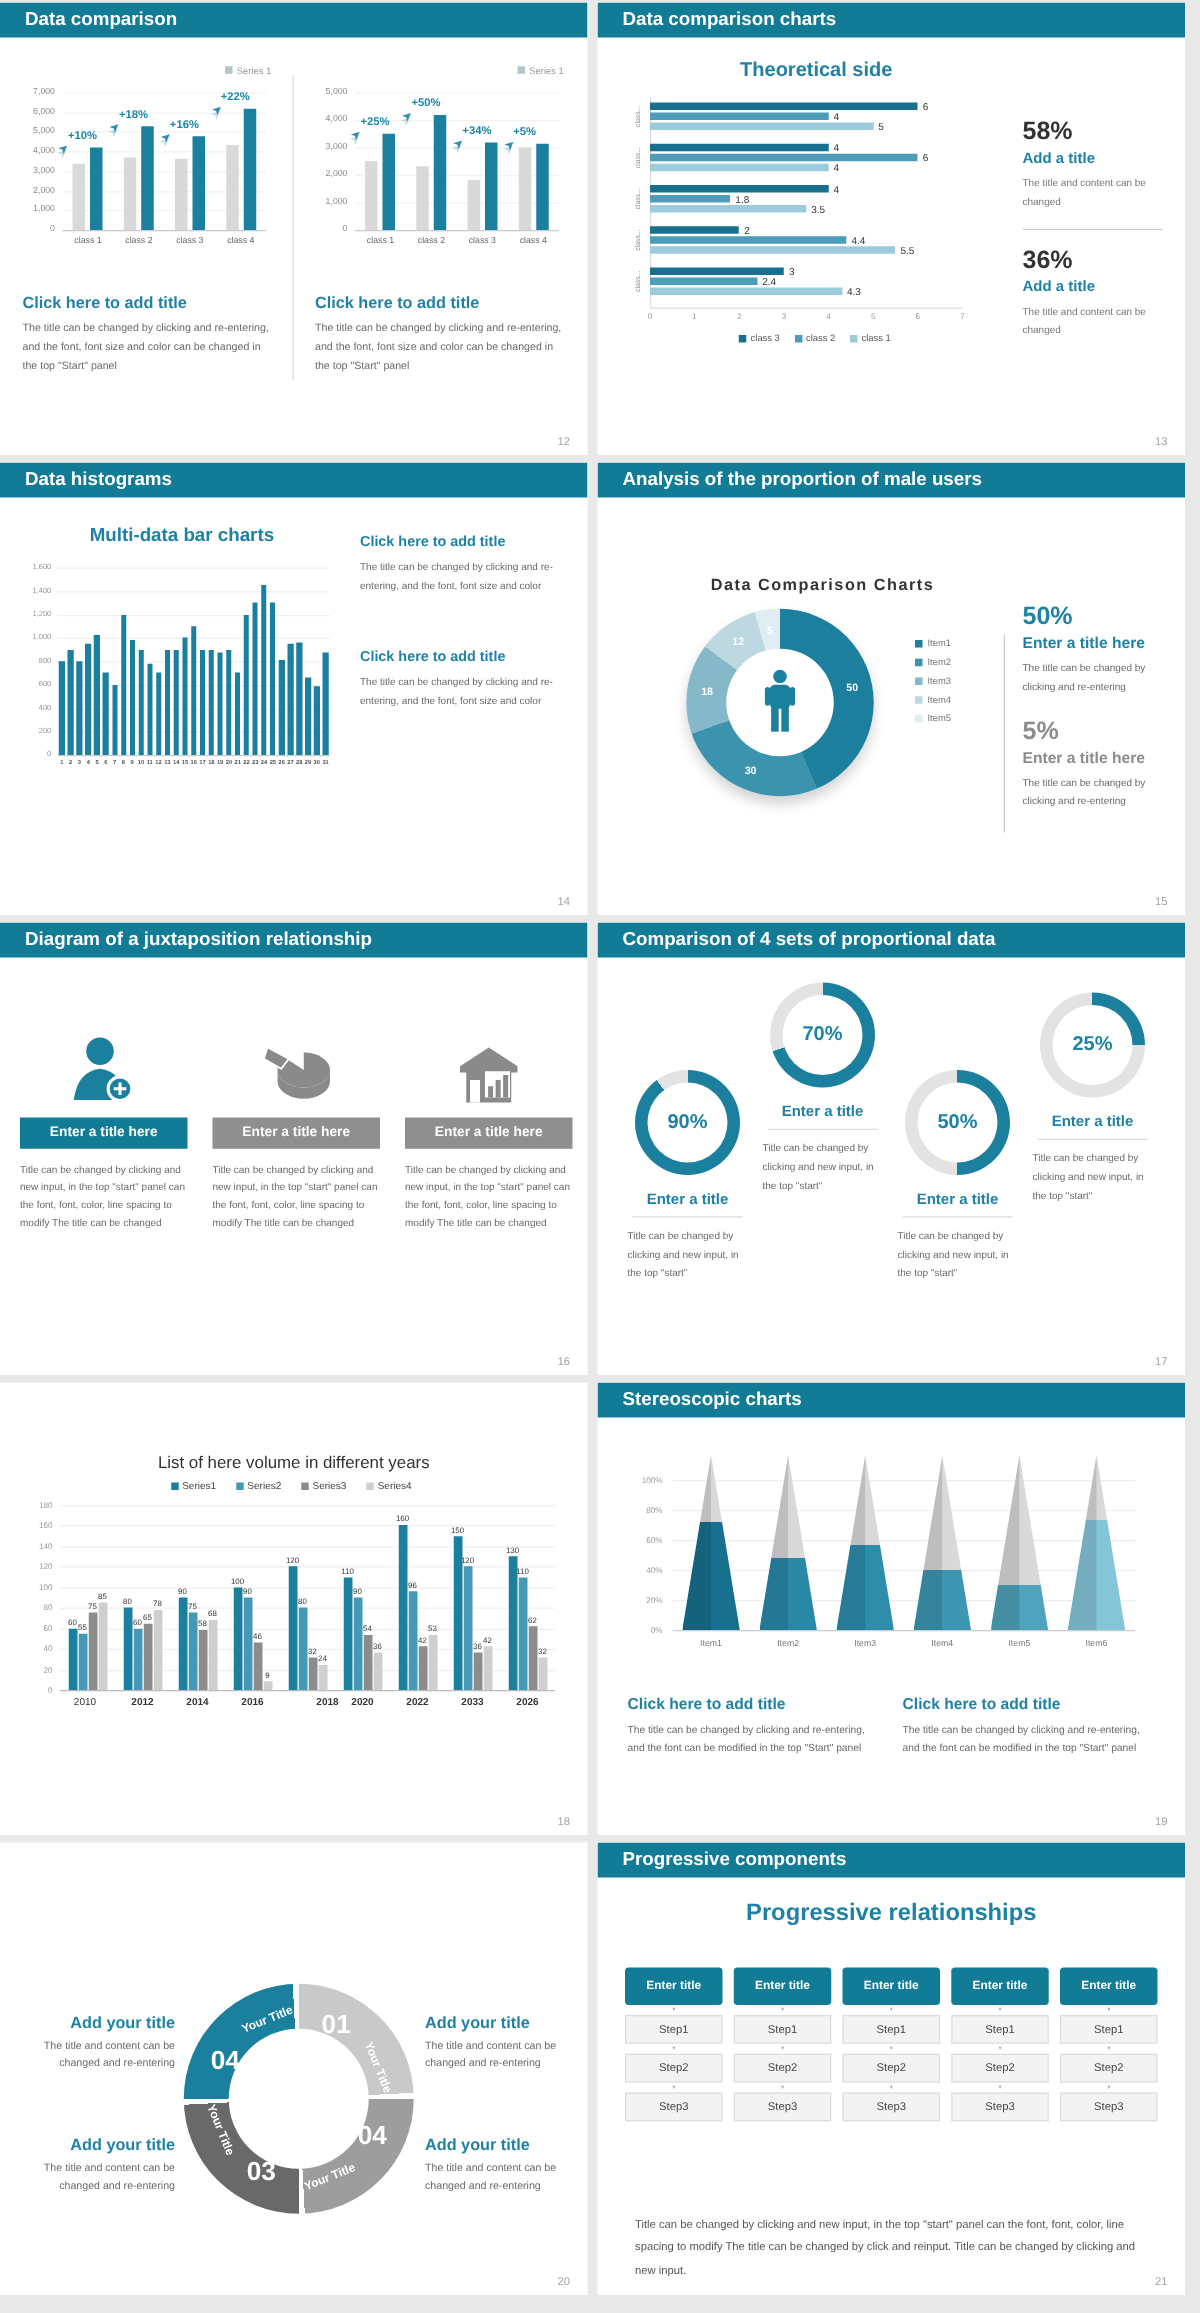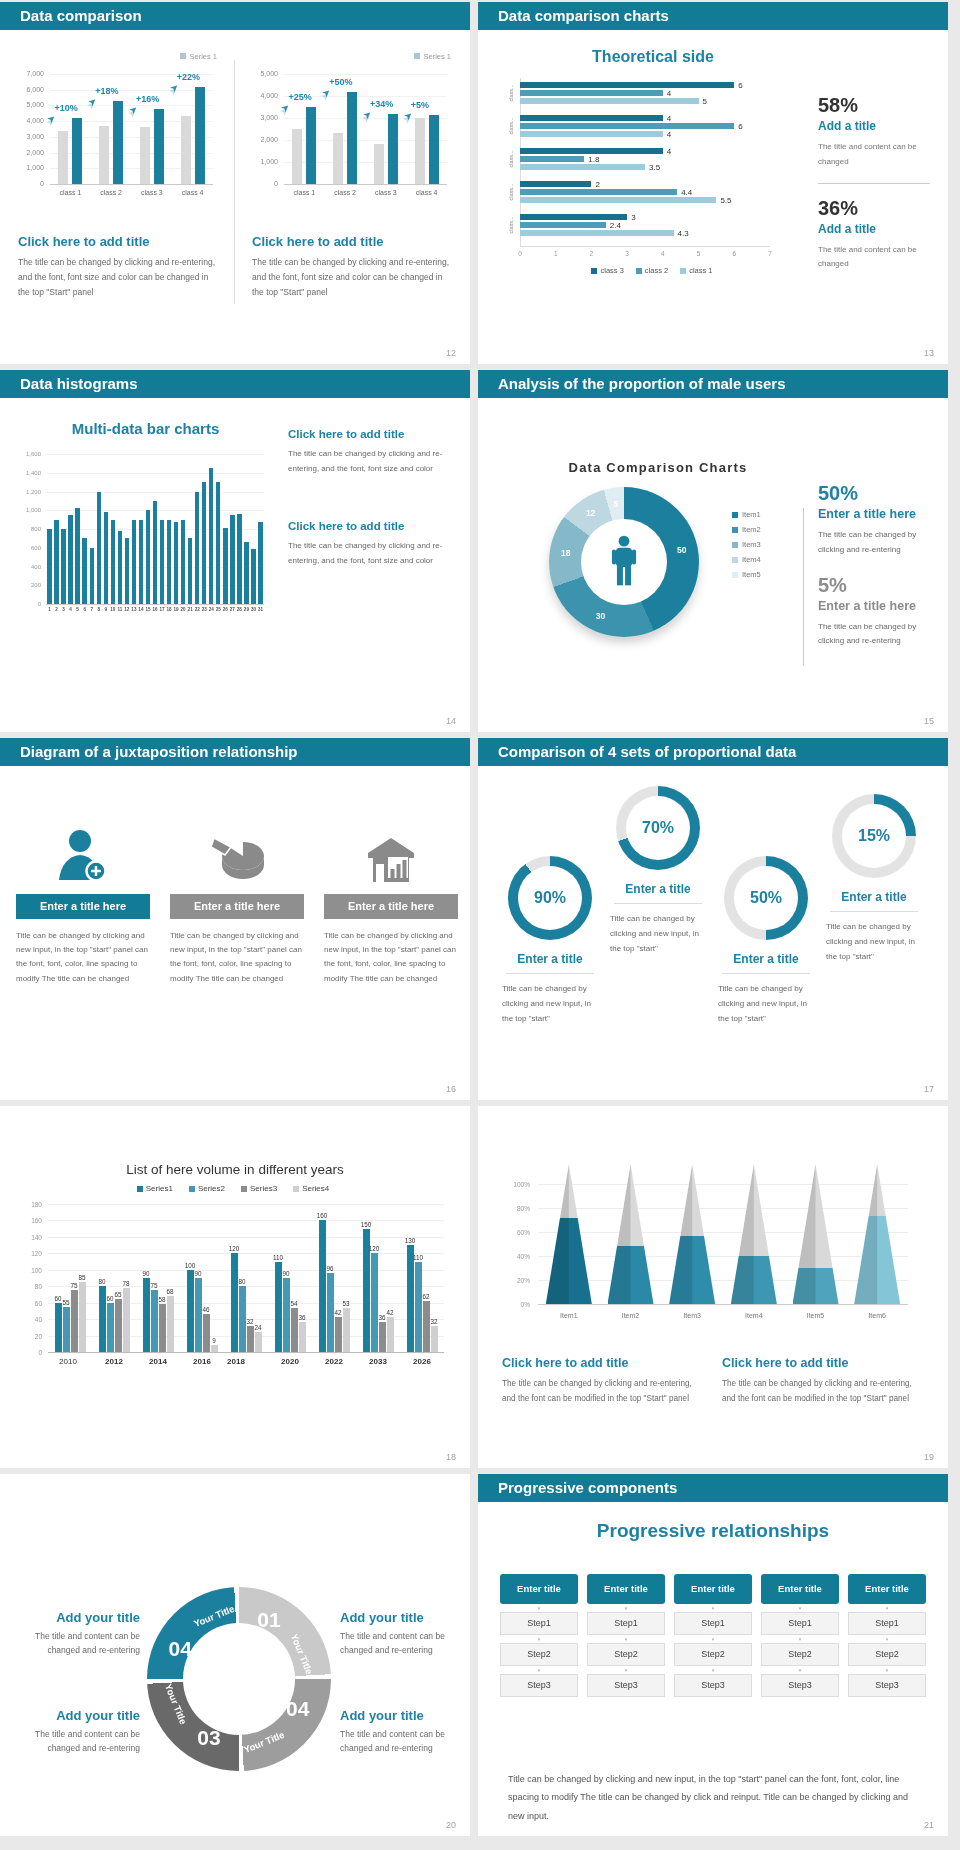--- a/index.html
+++ b/index.html
@@ -406,21 +406,21 @@
     <div class="abs" style="left:240px;top:118px;width:96px">
       <div class="ring" style="background: conic-gradient(rgb(27, 127, 158) 50%, rgb(227, 227, 227) 0deg);">
           <div class="ring-in">50%</div>
         </div>
       <div class="r17-title">Enter a title</div>
       <div class="r17-div"></div>
       <div class="r17-body">Title can be changed by clicking and new input, in the top "start"</div>
     </div>
     <div class="abs" style="left:348px;top:56px;width:96px">
       <div class="ring" style="background: conic-gradient(rgb(27, 127, 158) 25%, rgb(227, 227, 227) 0deg);">
-          <div class="ring-in">15%</div>
+          <div class="ring-in">25%</div>
         </div>
       <div class="r17-title">Enter a title</div>
       <div class="r17-div"></div>
       <div class="r17-body">Title can be changed by clicking and new input, in the top "start"</div>
     </div>
     <div class="pageno">17</div>
   </div>
 
   <div class="slide">
     <div class="abs" style="left:50px;top:56px;width:370px;text-align:center;font-size:13.5px;color:#333">List of here volume in different years</div>
@@ -488,21 +488,21 @@
         <div style="position: absolute; left: 187px; top: 152.6px; width: 18px; text-align: center; font-size: 6.3px; color: rgb(51, 51, 51);">9</div>
         <div style="position: absolute; left: 162px; top: 173px; width: 44px; text-align: center; font-size: 8px; font-weight: bold; color: rgb(51, 51, 51);">2016</div>
         <div style="position: absolute; left: 212.5px; top: 69.3333px; width: 7px; height: 98.6667px; background: rgb(27, 127, 158);"></div>
         <div style="position: absolute; left: 207px; top: 61.3333px; width: 18px; text-align: center; font-size: 6.3px; color: rgb(51, 51, 51);">120</div>
         <div style="position: absolute; left: 220.5px; top: 102.222px; width: 7px; height: 65.7778px; background: rgb(70, 153, 180);"></div>
         <div style="position: absolute; left: 215px; top: 94.2222px; width: 18px; text-align: center; font-size: 6.3px; color: rgb(51, 51, 51);">80</div>
         <div style="position: absolute; left: 228.5px; top: 141.689px; width: 7px; height: 26.3111px; background: rgb(140, 140, 140);"></div>
         <div style="position: absolute; left: 223px; top: 133.689px; width: 18px; text-align: center; font-size: 6.3px; color: rgb(51, 51, 51);">32</div>
         <div style="position: absolute; left: 236.5px; top: 148.267px; width: 7px; height: 19.7333px; background: rgb(207, 207, 207);"></div>
         <div style="position: absolute; left: 231px; top: 140.267px; width: 18px; text-align: center; font-size: 6.3px; color: rgb(51, 51, 51);">24</div>
-        <div style="position: absolute; left: 196px; top: 173px; width: 44px; text-align: center; font-size: 8px; font-weight: bold; color: rgb(51, 51, 51);">2018</div>
+        <div style="position: absolute; left: 222px; top: 173px; width: 44px; text-align: center; font-size: 8px; font-weight: bold; color: rgb(51, 51, 51);">2018</div>
         <div style="position: absolute; left: 256.5px; top: 77.5556px; width: 7px; height: 90.4444px; background: rgb(27, 127, 158);"></div>
         <div style="position: absolute; left: 251px; top: 69.5556px; width: 18px; text-align: center; font-size: 6.3px; color: rgb(51, 51, 51);">110</div>
         <div style="position: absolute; left: 264.5px; top: 94px; width: 7px; height: 74px; background: rgb(70, 153, 180);"></div>
         <div style="position: absolute; left: 259px; top: 86px; width: 18px; text-align: center; font-size: 6.3px; color: rgb(51, 51, 51);">90</div>
         <div style="position: absolute; left: 272.5px; top: 123.6px; width: 7px; height: 44.4px; background: rgb(140, 140, 140);"></div>
         <div style="position: absolute; left: 267px; top: 115.6px; width: 18px; text-align: center; font-size: 6.3px; color: rgb(51, 51, 51);">54</div>
         <div style="position: absolute; left: 280.5px; top: 138.4px; width: 7px; height: 29.6px; background: rgb(207, 207, 207);"></div>
         <div style="position: absolute; left: 275px; top: 130.4px; width: 18px; text-align: center; font-size: 6.3px; color: rgb(51, 51, 51);">36</div>
         <div style="position: absolute; left: 250px; top: 173px; width: 44px; text-align: center; font-size: 8px; font-weight: bold; color: rgb(51, 51, 51);">2020</div>
         <div style="position: absolute; left: 300.5px; top: 36.4444px; width: 7px; height: 131.556px; background: rgb(27, 127, 158);"></div>
@@ -530,20 +530,21 @@
         <div style="position: absolute; left: 404.5px; top: 117.022px; width: 7px; height: 50.9778px; background: rgb(140, 140, 140);"></div>
         <div style="position: absolute; left: 399px; top: 109.022px; width: 18px; text-align: center; font-size: 6.3px; color: rgb(51, 51, 51);">62</div>
         <div style="position: absolute; left: 412.5px; top: 141.689px; width: 7px; height: 26.3111px; background: rgb(207, 207, 207);"></div>
         <div style="position: absolute; left: 407px; top: 133.689px; width: 18px; text-align: center; font-size: 6.3px; color: rgb(51, 51, 51);">32</div>
         <div style="position: absolute; left: 382px; top: 173px; width: 44px; text-align: center; font-size: 8px; font-weight: bold; color: rgb(51, 51, 51);">2026</div>
       </div>
     <div class="pageno">18</div>
   </div>
 
   <div class="slide">
+    <div class="hdr">Stereoscopic charts</div>
     <div id="c19" class="abs" style="left:16px;top:46px;width:434px;height:195px">
         <div style="position: absolute; left: 0px; top: 149px; width: 36px; text-align: right; font-size: 6.5px; color: rgb(153, 153, 153);">0%</div>
         <div style="position: absolute; left: 44px; top: 152px; width: 370px; height: 1px; background: rgb(204, 204, 204);"></div>
         <div style="position: absolute; left: 0px; top: 125px; width: 36px; text-align: right; font-size: 6.5px; color: rgb(153, 153, 153);">20%</div>
         <div style="position: absolute; left: 44px; top: 128px; width: 370px; height: 1px; background: rgb(237, 237, 237);"></div>
         <div style="position: absolute; left: 0px; top: 101px; width: 36px; text-align: right; font-size: 6.5px; color: rgb(153, 153, 153);">40%</div>
         <div style="position: absolute; left: 44px; top: 104px; width: 370px; height: 1px; background: rgb(237, 237, 237);"></div>
         <div style="position: absolute; left: 0px; top: 77px; width: 36px; text-align: right; font-size: 6.5px; color: rgb(153, 153, 153);">60%</div>
         <div style="position: absolute; left: 44px; top: 80px; width: 370px; height: 1px; background: rgb(237, 237, 237);"></div>
         <div style="position: absolute; left: 0px; top: 53px; width: 36px; text-align: right; font-size: 6.5px; color: rgb(153, 153, 153);">80%</div>

